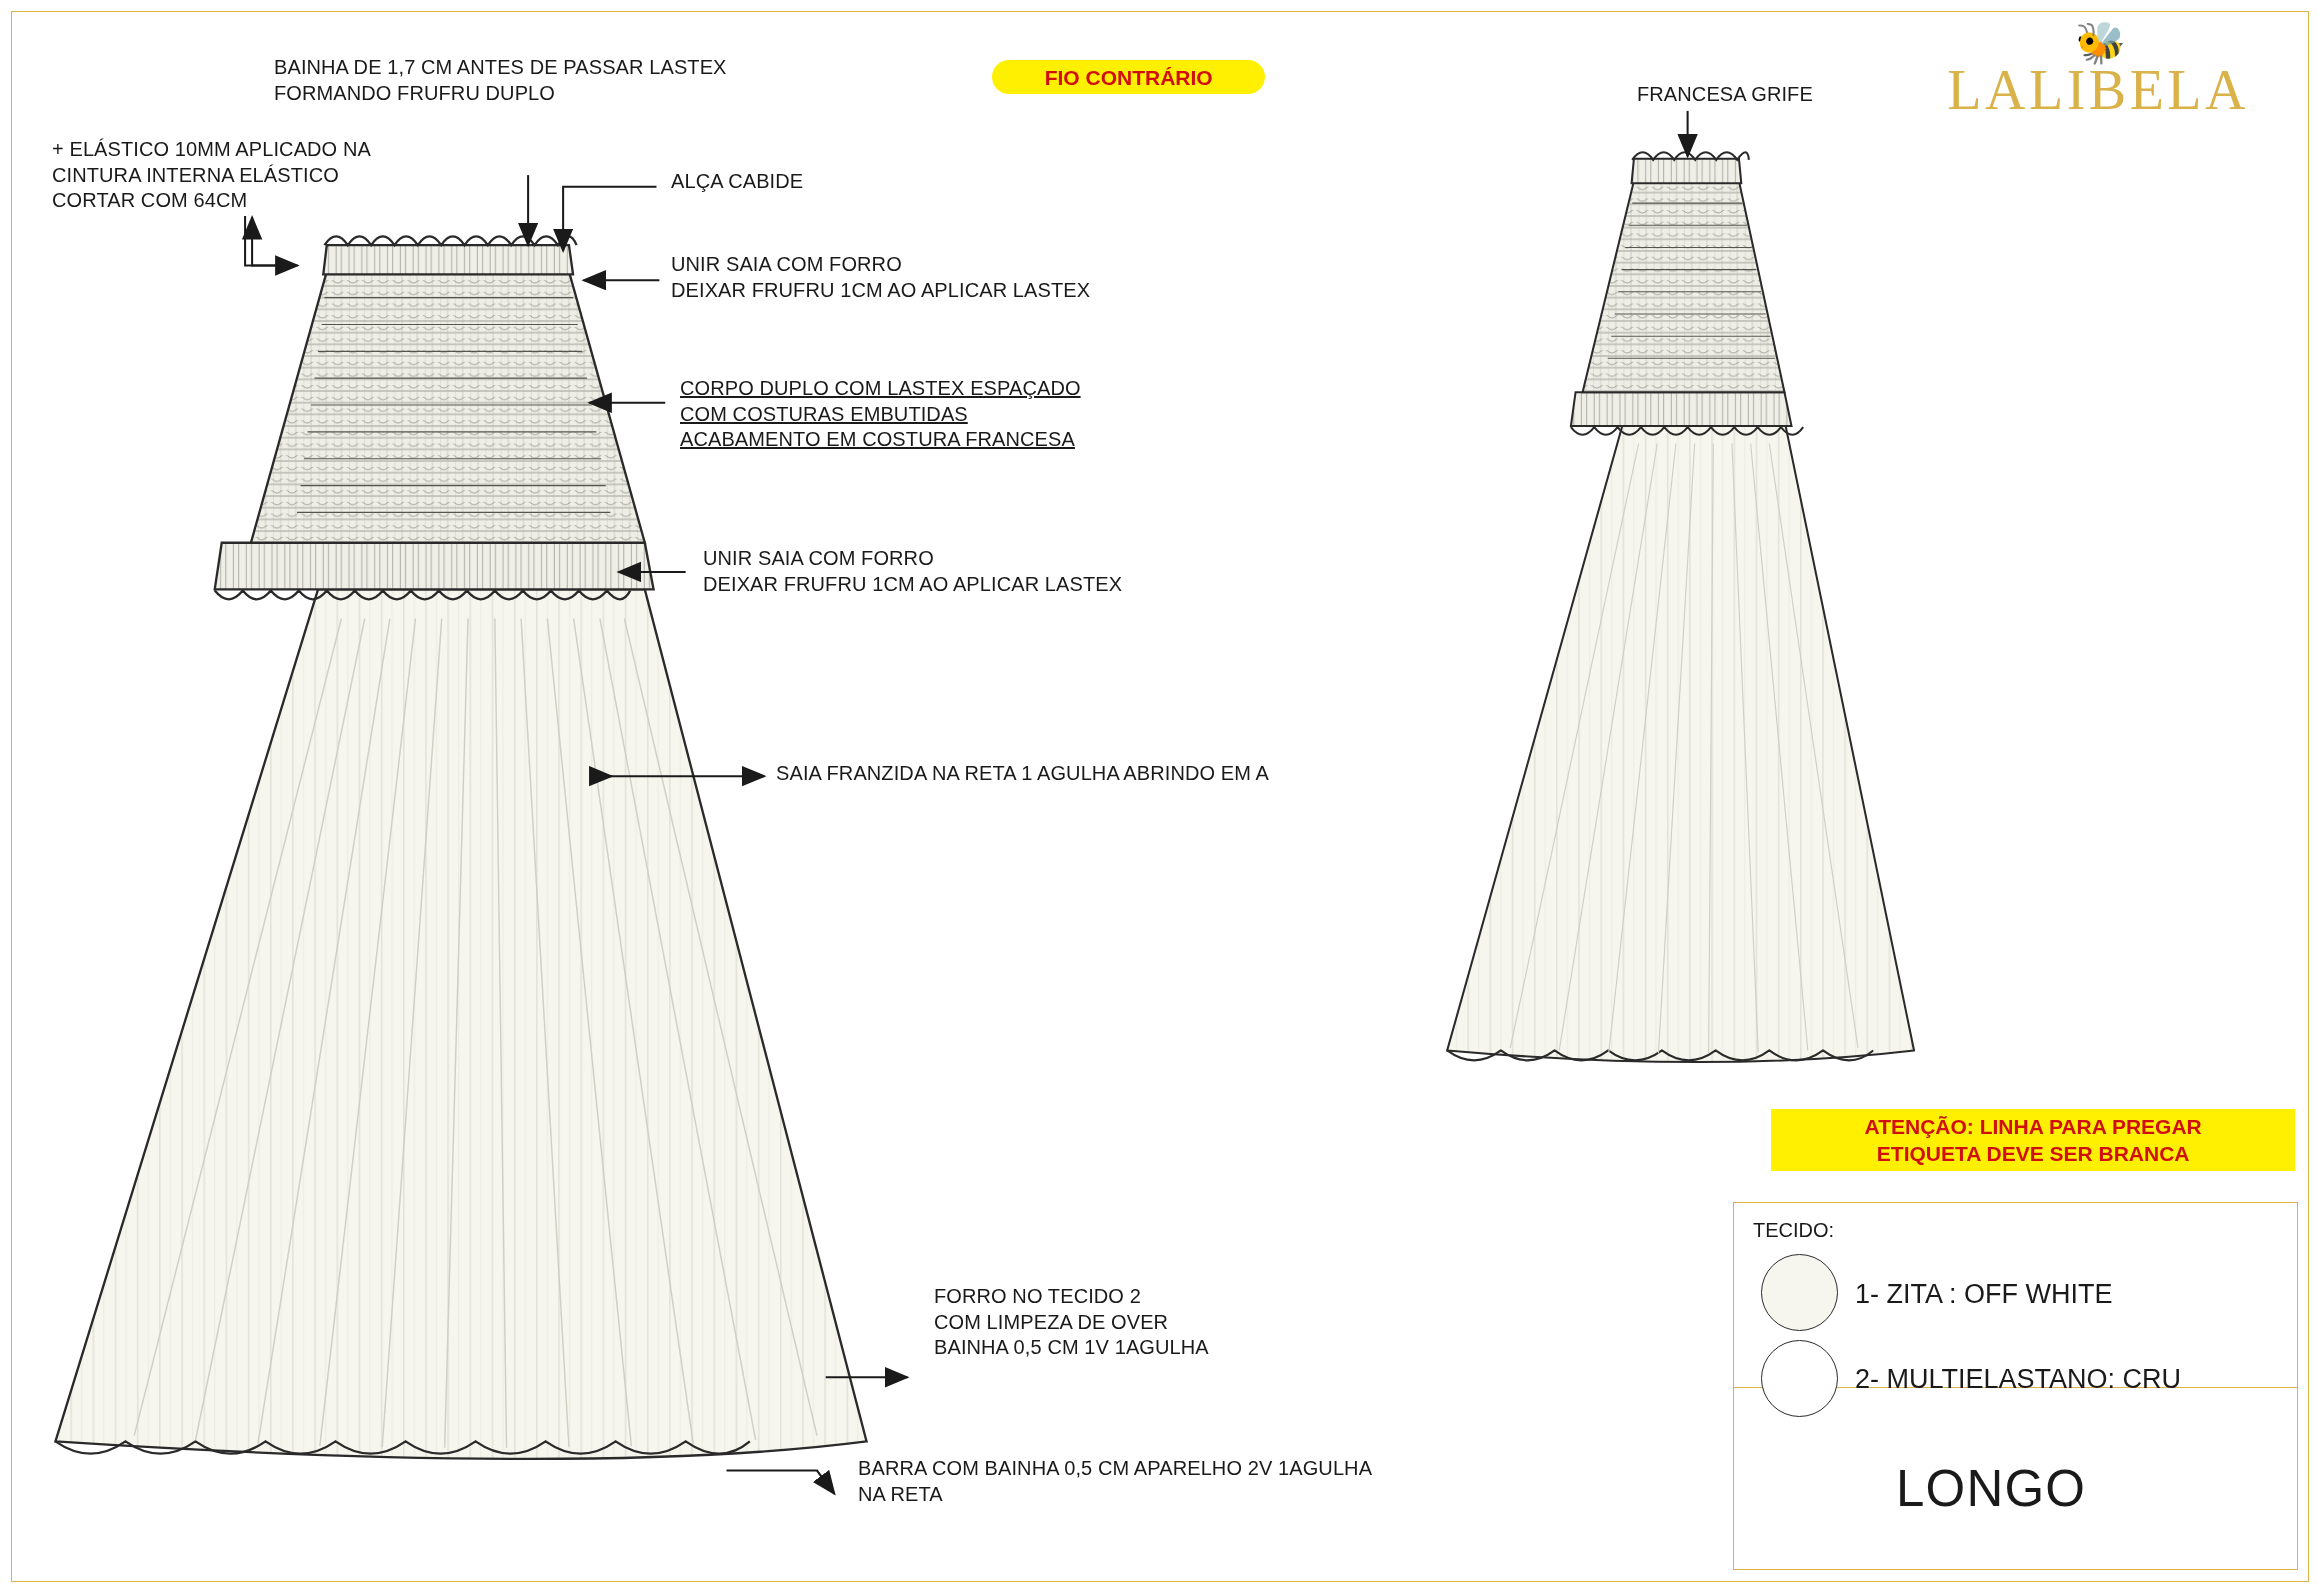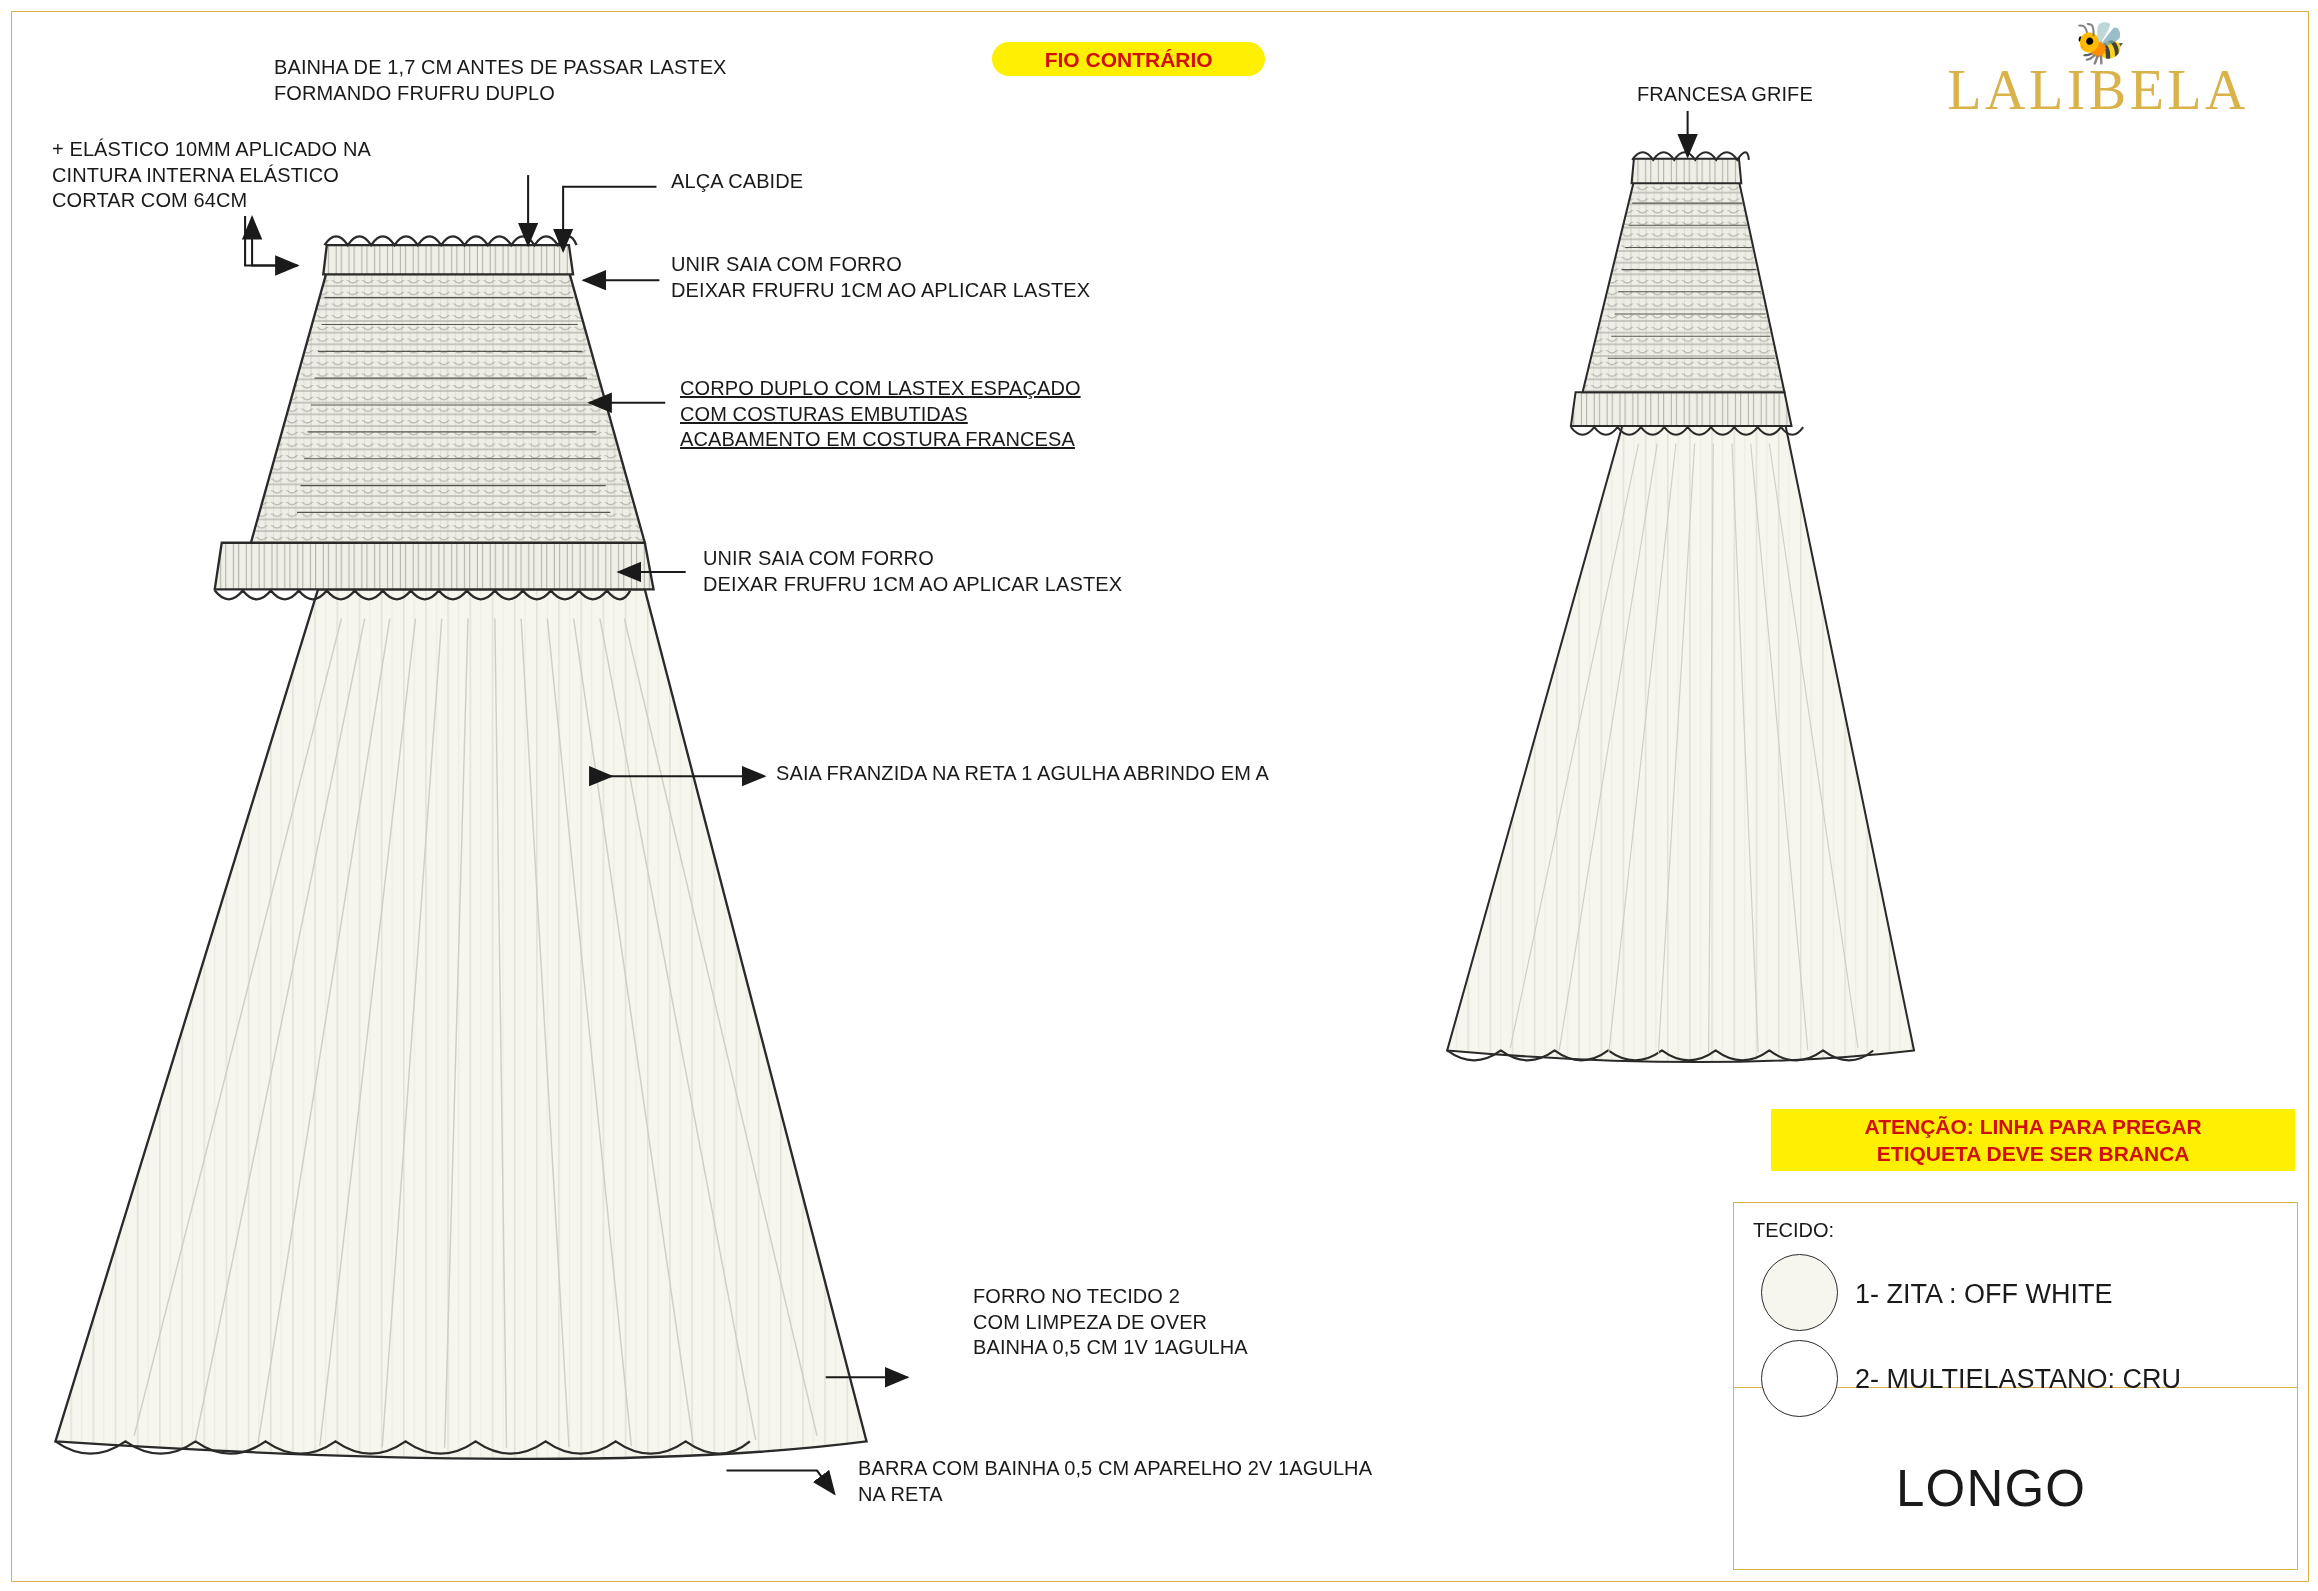--- a/index.html
+++ b/index.html
@@ -245,30 +245,30 @@
 
   <div class="note" style="left:680px; top:376px;text-decoration:underline;">CORPO DUPLO COM LASTEX ESPAÇADO
 COM COSTURAS EMBUTIDAS
 ACABAMENTO EM COSTURA FRANCESA</div>
 
   <div class="note" style="left:703px; top:546px;">UNIR SAIA COM FORRO
 DEIXAR FRUFRU 1CM AO APLICAR LASTEX</div>
 
   <div class="note" style="left:776px; top:761px;">SAIA FRANZIDA NA RETA 1 AGULHA ABRINDO EM A</div>
 
-  <div class="note" style="left:934px; top:1284px;margin-left:39px;">FORRO NO TECIDO 2
+  <div class="note" style="left:934px; top:1284px;">FORRO NO TECIDO 2
 COM LIMPEZA DE OVER
 BAINHA 0,5 CM 1V 1AGULHA</div>
 
   <div class="note" style="left:858px; top:1456px;">BARRA COM BAINHA 0,5 CM APARELHO 2V 1AGULHA
 NA RETA</div>
 
   <div class="note" style="left:1637px; top:82px;">FRANCESA GRIFE</div>
 
-  <div class="highlight" style="left:992px; top:42px; width:257px;border-radius:17px;">FIO CONTRÁRIO</div>
+  <div class="highlight" style="left:992px; top:60px; width:257px;border-radius:17px;">FIO CONTRÁRIO</div>
 
   <div class="highlight" style="left:1771px; top:1109px; width:508px;">ATENÇÃO: LINHA PARA PREGAR
 ETIQUETA DEVE SER BRANCA</div>
 
   <div class="bee">🐝</div>
   <div class="brand">LALIBELA</div>
 
   <div class="legend-box"></div>
   <div class="legend-div"></div>
   <div class="legend-title">TECIDO:</div>

